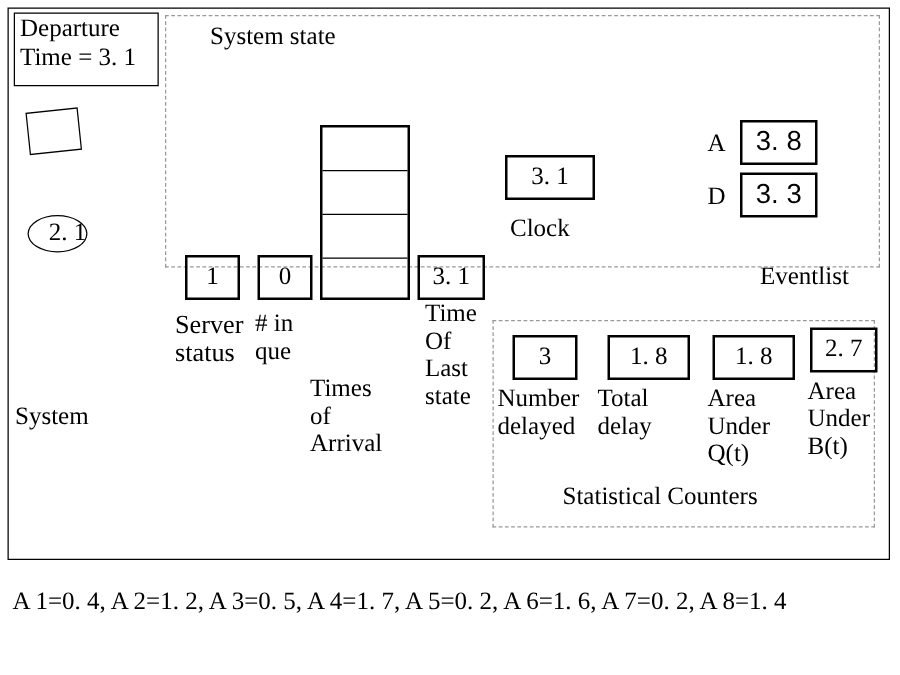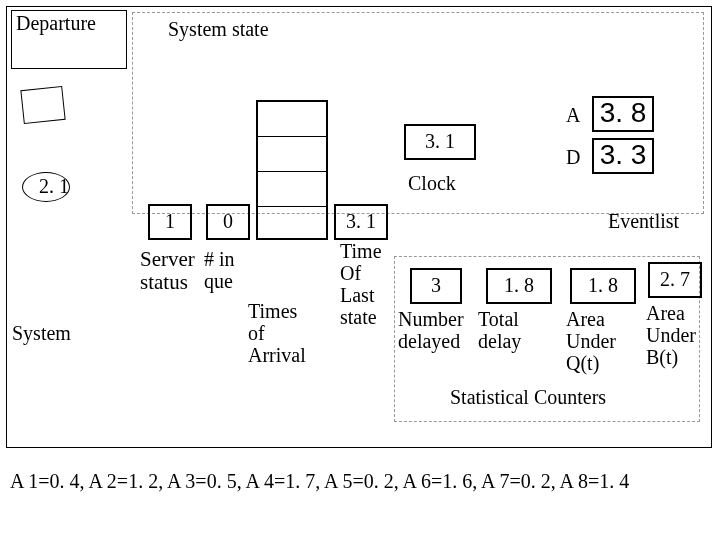--- a/index.html
+++ b/index.html
@@ -72,21 +72,21 @@
     text-align: center;
     line-height: 30px;
   }
 
   .AD-box {
     width: 58px; height: 32px;
     border: 2.5px solid #000;
     text-align: center;
     line-height: 30px;
     font-family: Arial, sans-serif;
-    font-size: 28px;
+    font-size: 22px;
   }
 
   .midbox {
     width: 40px; height: 32px;
     border: 2.5px solid #000;
     text-align: center;
     line-height: 30px;
   }
 
   .dashed-counters {
@@ -113,20 +113,21 @@
   }
 </style>
 </head>
 <body>
 
 <div class="canvas">
   <div class="outer-box"></div>
 
   <div class="abs box1">
     <span>Departure</span>
+    <span>Time = 3. 1</span>
   </div>
 
   <div class="abs dashed-state"></div>
   <div class="abs" style="left:168px; top:18px;">System state</div>
 
   <div class="abs tiltbox"></div>
 
   <div class="abs ellipse">2. 1</div>
 
   <div class="abs bigcol">

